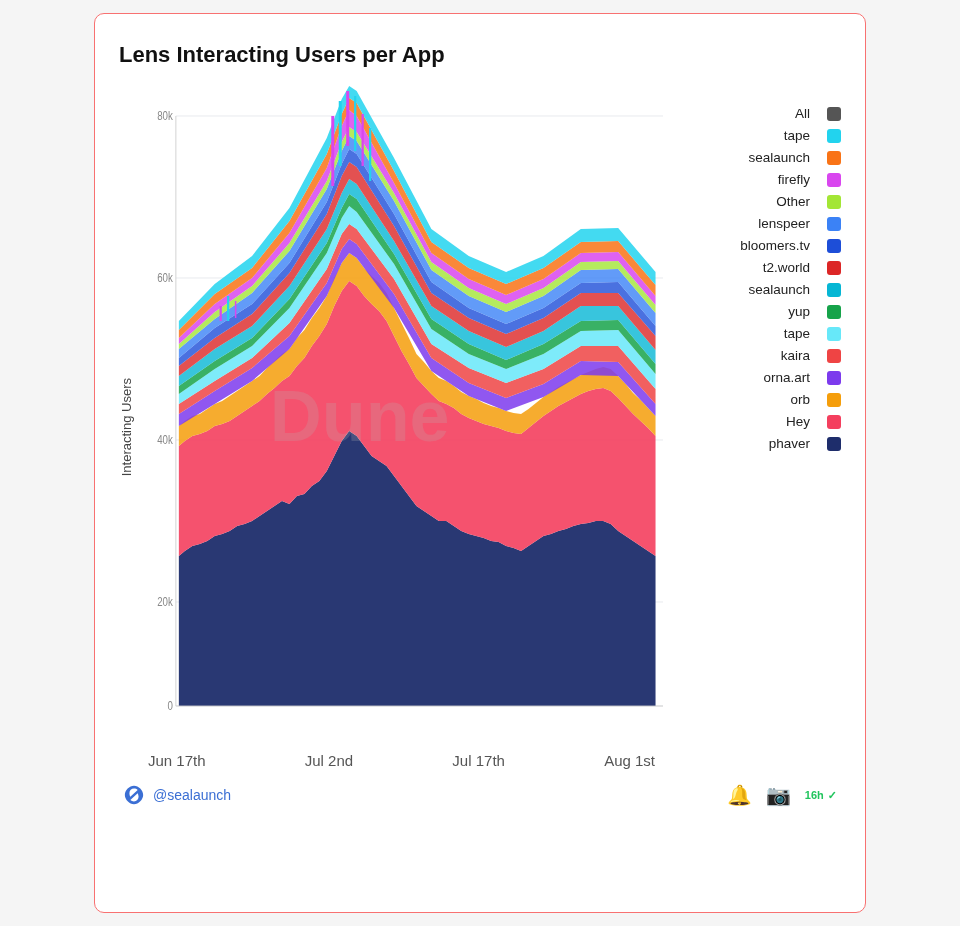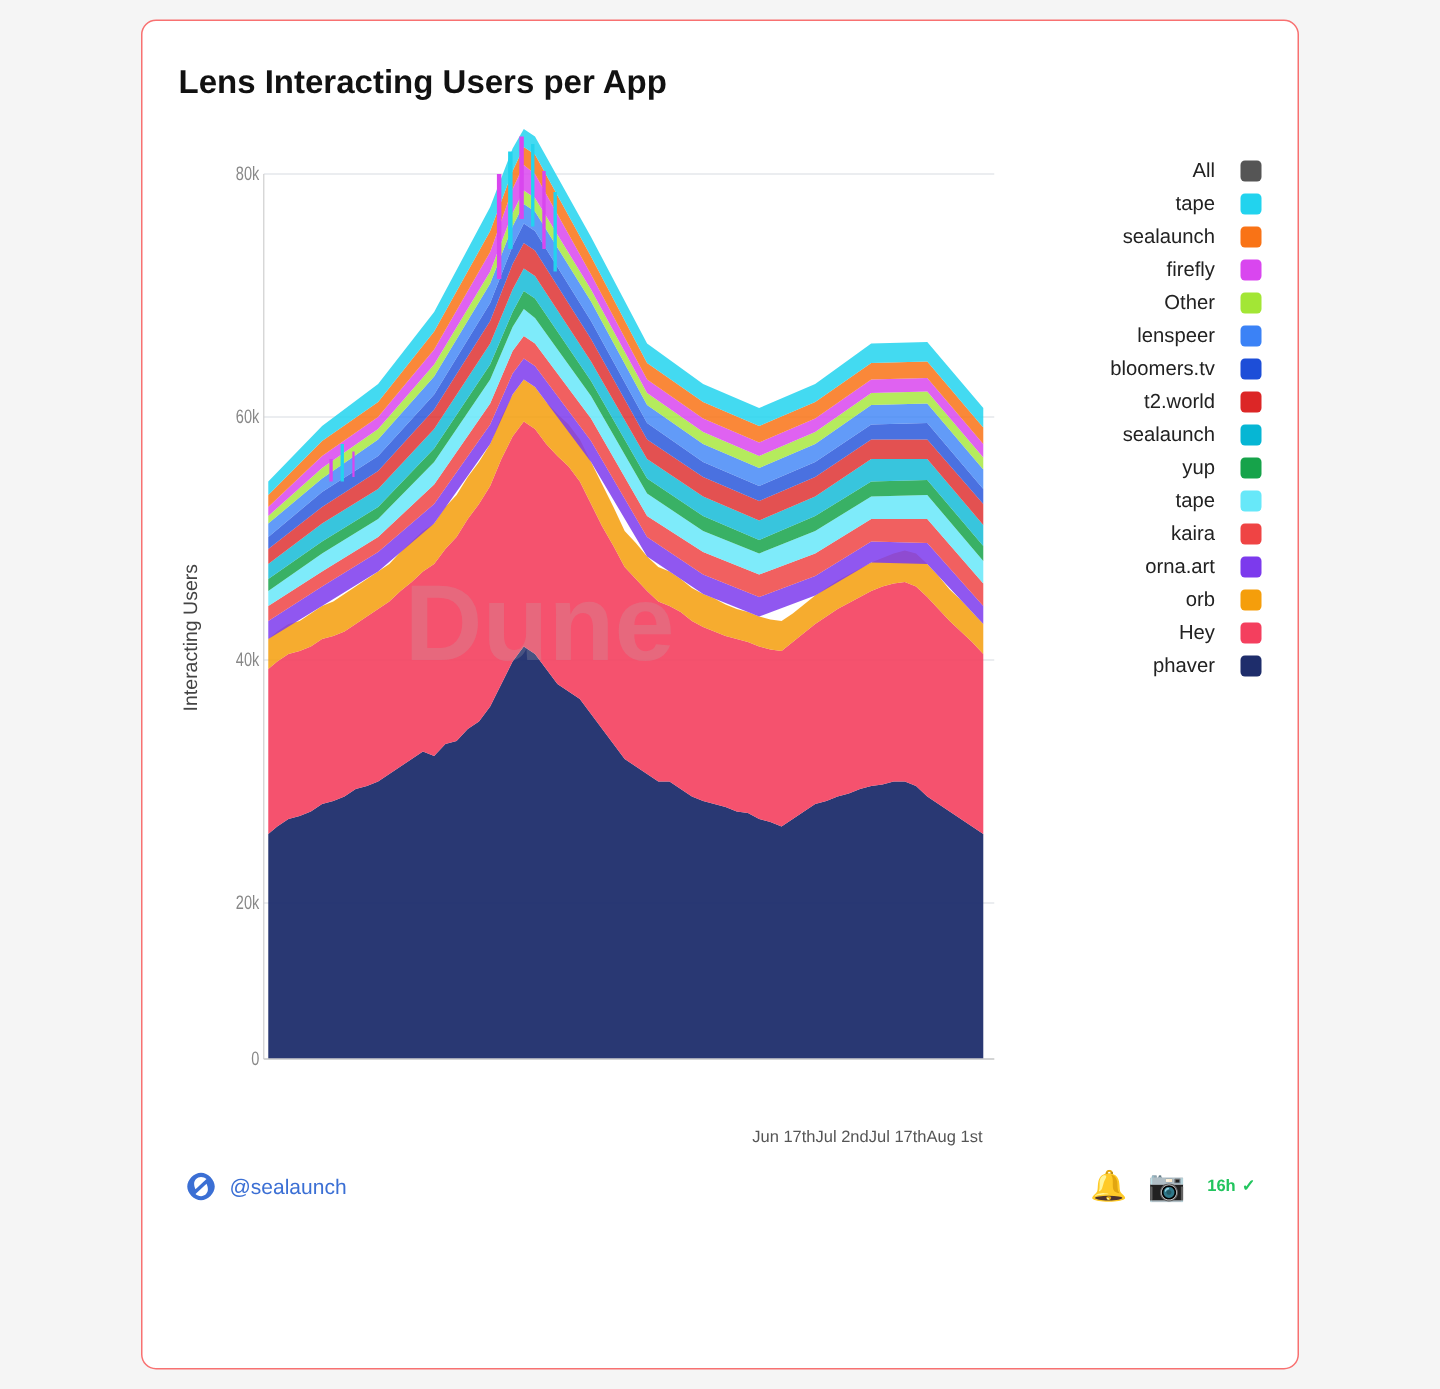--- a/index.html
+++ b/index.html
@@ -46,23 +46,23 @@
       flex-direction: column;
       position: relative;
     }
     .chart-canvas {
       width: 100%;
       height: 660px;
       position: relative;
     }
     .x-axis-labels {
       display: flex;
-      justify-content: flex-end;
+      justify-content: space-between;
       padding: 6px 0 0 0;
-      font-size: 11px;
+      font-size: 15px;
       color: #555;
       padding-left: 8px;
       padding-right: 8px;
     }
     .legend {
       display: flex;
       flex-direction: column;
       gap: 7px;
       margin-left: 28px;
       min-width: 150px;

